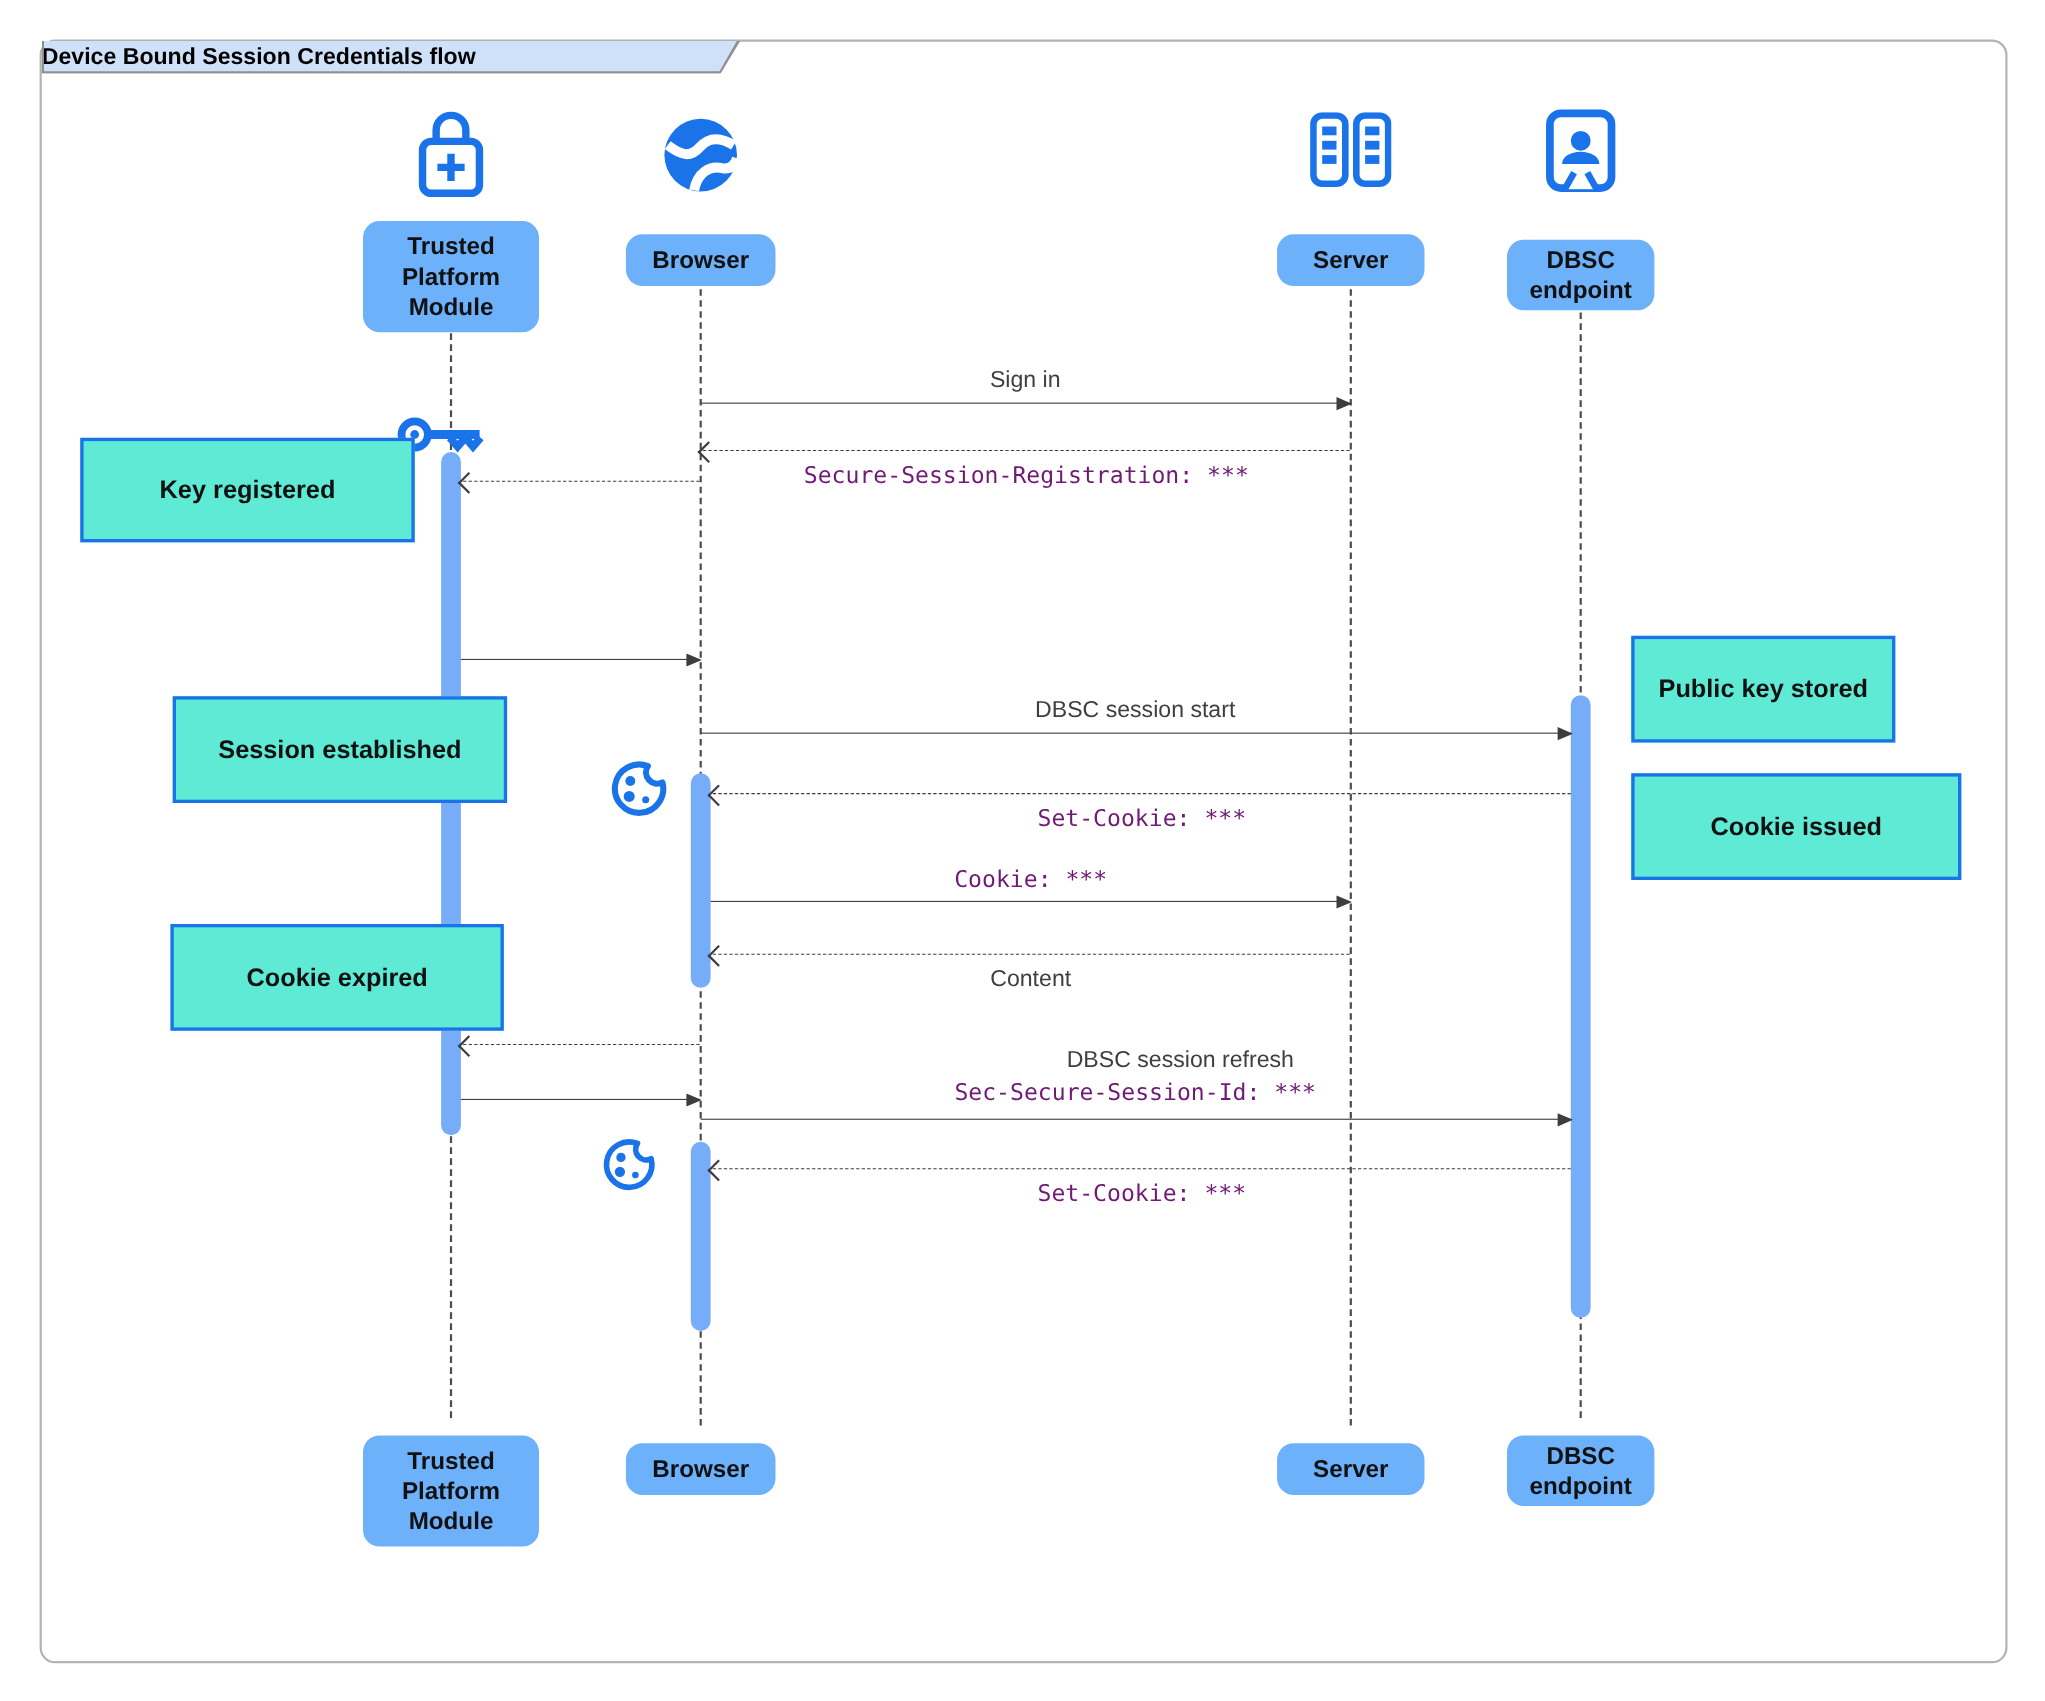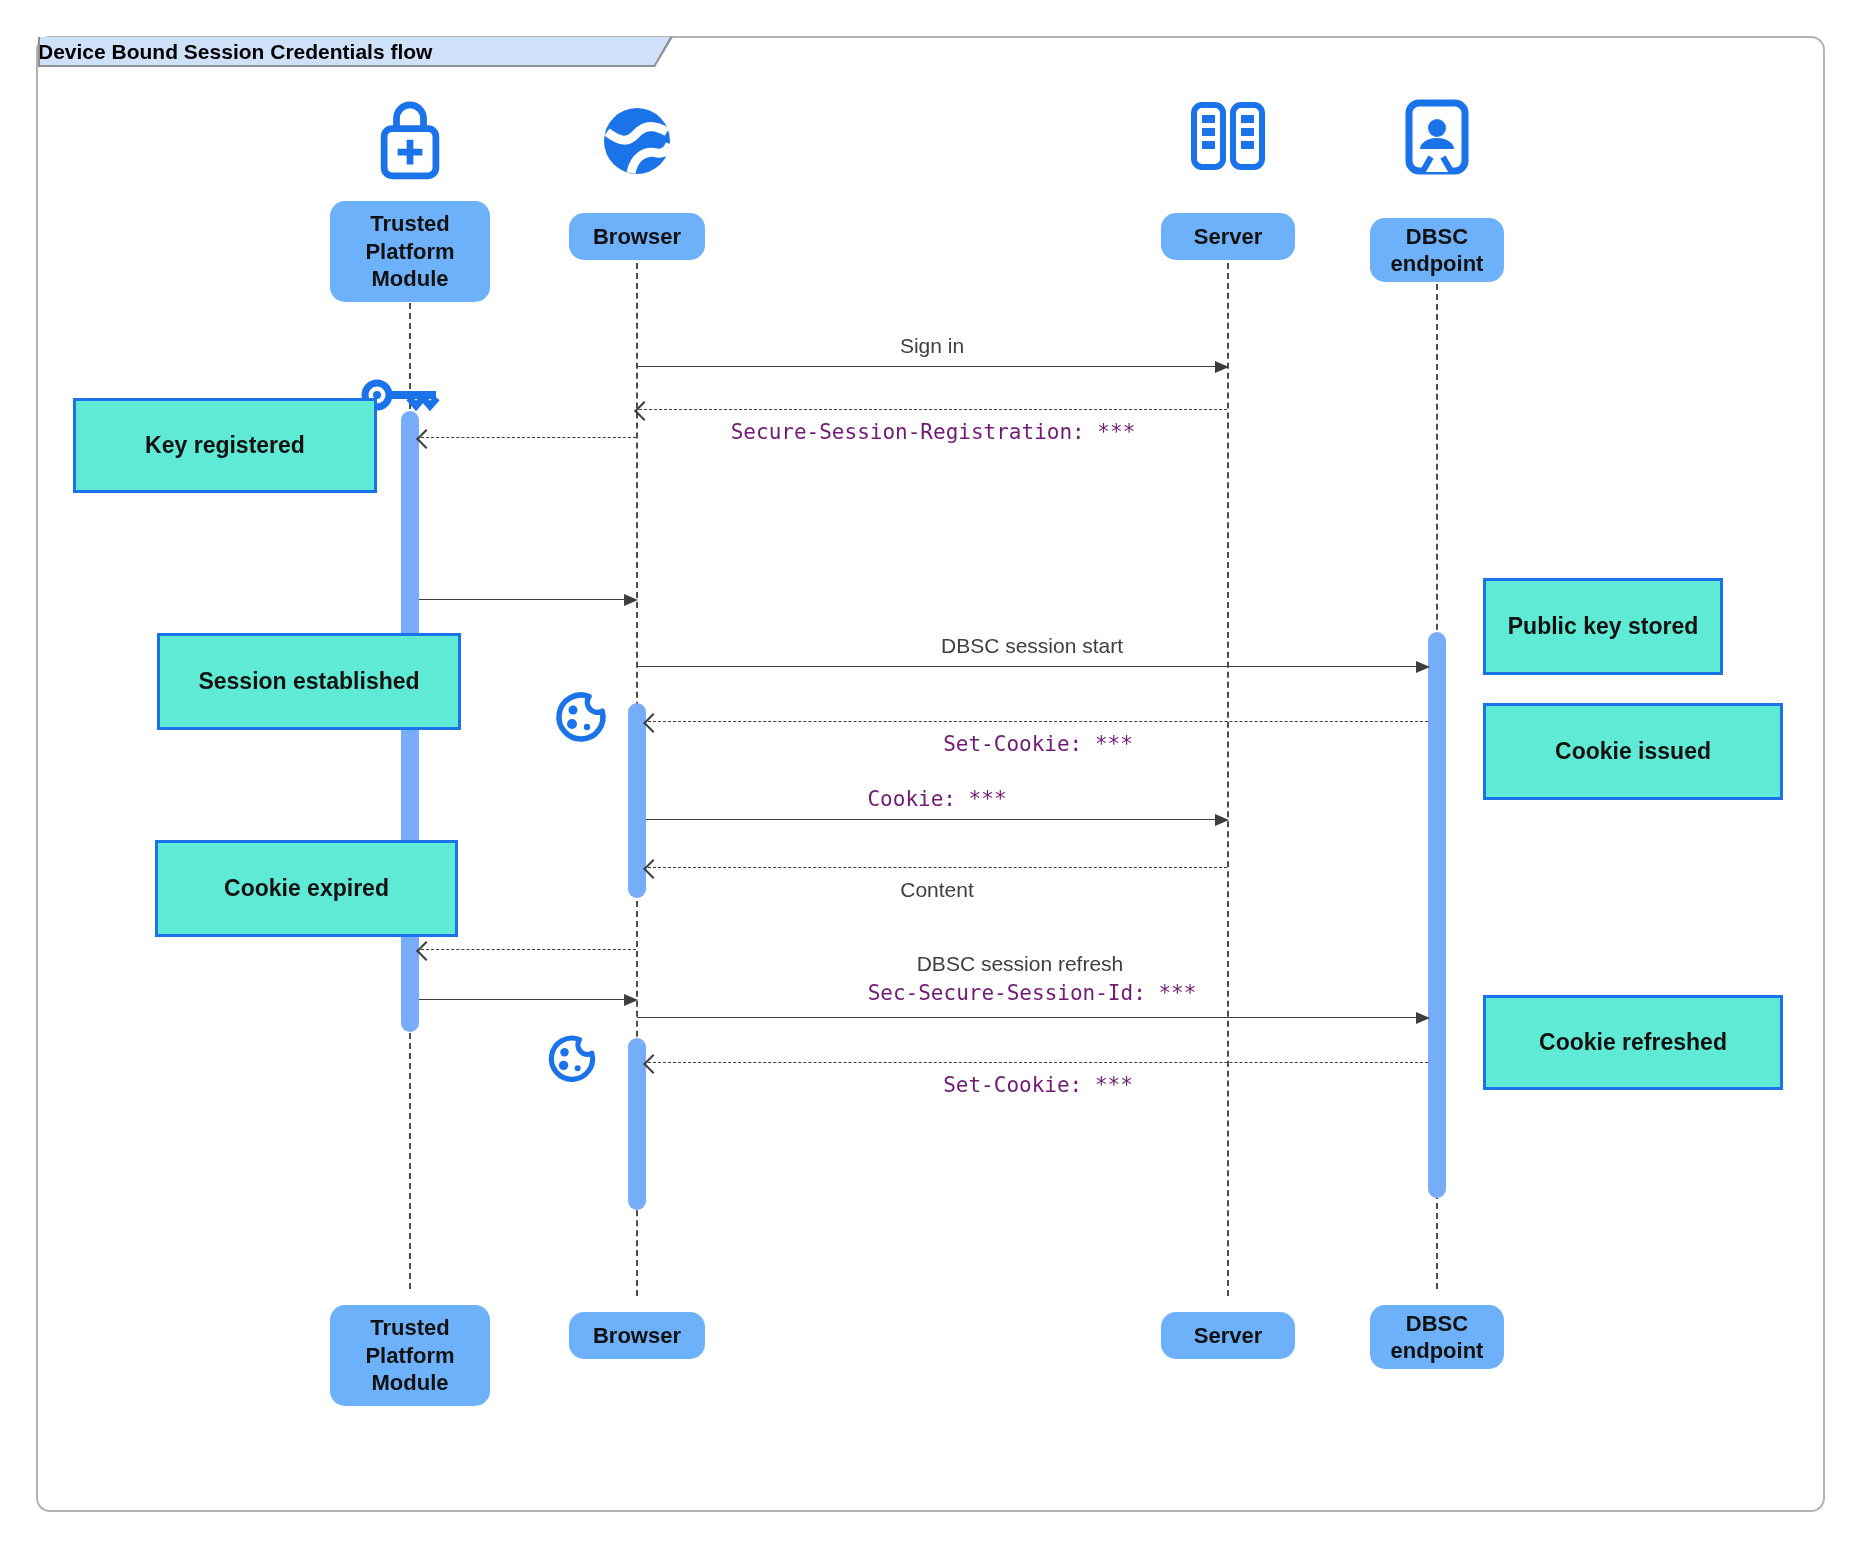--- a/index.html
+++ b/index.html
@@ -194,28 +194,27 @@
       <span class="head-open"></span>
     </div>
 
   <div class="msg solid" style="left:419px;top:999px;width:217px">
       <span class="head-solid"></span>
     </div>
 
   <div class="msg solid" style="left:637px;top:1017px;width:791px">
       <span class="head-solid"></span>
     </div>
-  <div class="msg-label" style="left:820px;top:952px;width:400px">DBSC session refresh</div>
+  <div class="msg-label" style="left:873px;top:952px;width:400px">DBSC session refresh</div>
   <div class="msg-label mono" style="left:832px;top:981px;width:400px">Sec-Secure-Session-Id: ***</div>
 
   <div class="msg dashed" style="left:648px;top:1062px;width:780px">
       <span class="head-open"></span>
     </div>
   <div class="msg-label mono" style="left:838px;top:1073px;width:400px">Set-Cookie: ***</div>
 
   <div class="note" style="left:73px;top:398px;width:304px;height:95px">Key registered</div>
   <div class="note" style="left:157px;top:633px;width:304px;height:97px">Session established</div>
   <div class="note" style="left:155px;top:840px;width:303px;height:97px">Cookie expired</div>
   <div class="note" style="left:1483px;top:578px;width:240px;height:97px">Public key stored</div>
   <div class="note" style="left:1483px;top:703px;width:300px;height:97px">Cookie issued</div>
-  <div class="note" style="left:1483px;top:995px;width:300px;height:95px">Cookie refreshed</div>
 
 </div>
 
 </body></html>

